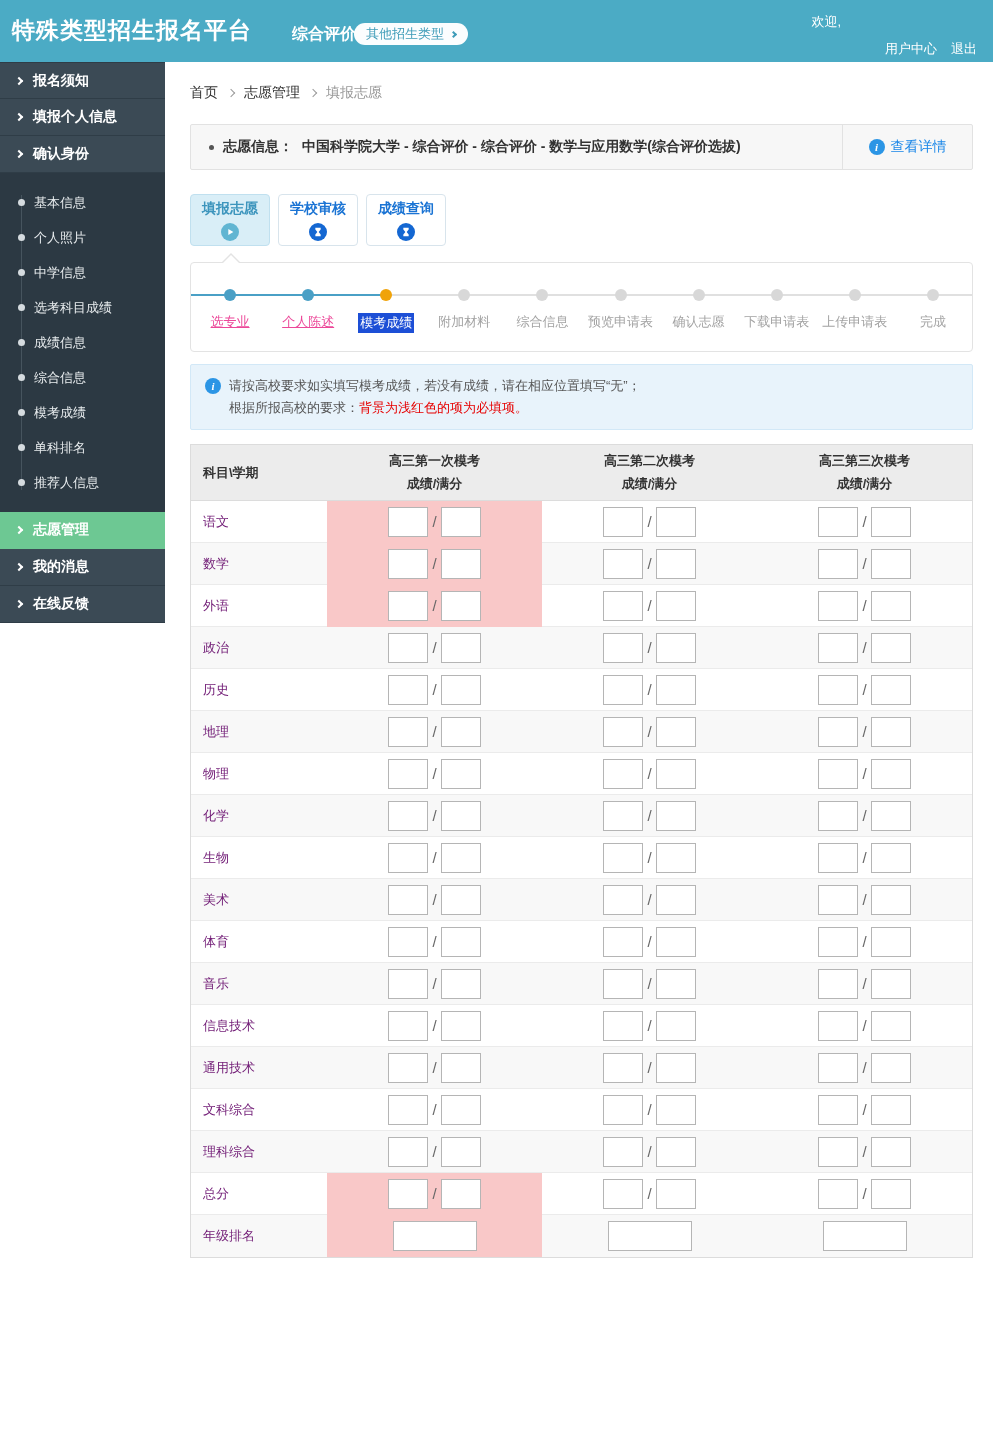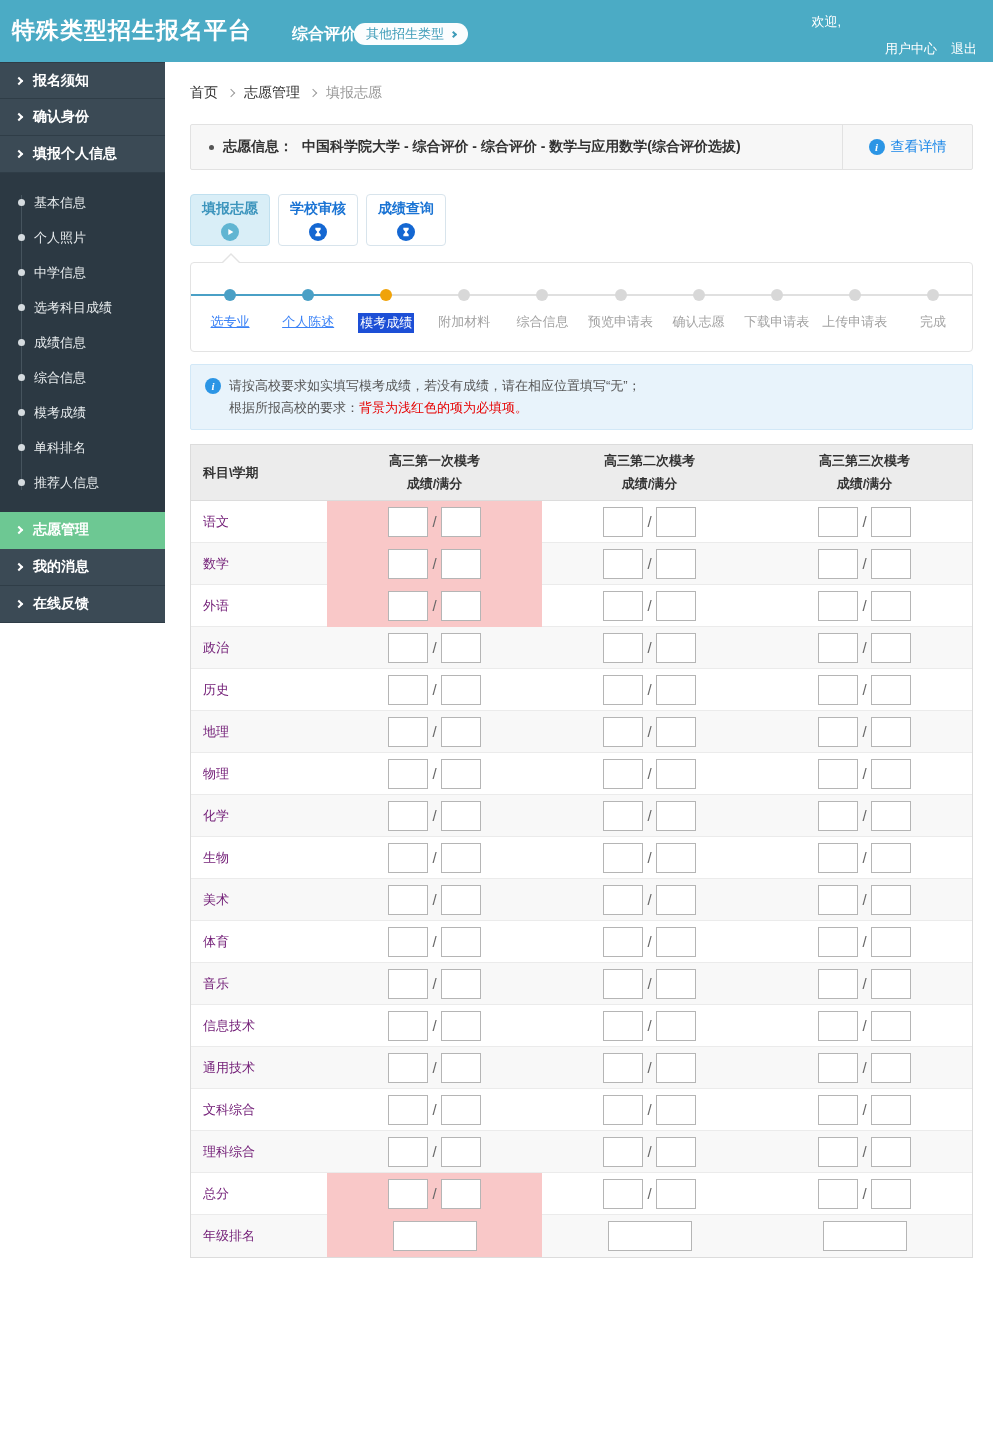--- a/index.html
+++ b/index.html
@@ -71,21 +71,21 @@
   .dotrow { height:12px; width:100%; position:relative; display:flex; justify-content:center; }
   .sline { position:absolute; top:5px; height:2px; }
   .sline.left { left:0; right:50%; }
   .sline.right { left:50%; right:0; }
   .lB { background:#4aa0c6; } .lG { background:#e0e0e0; }
   .sdot { width:12px; height:12px; border-radius:50%; position:relative; z-index:1; }
   .step.done .sdot { background:#4aa0c6; }
   .step.current .sdot { background:#f0a30a; }
   .step.todo .sdot { background:#d8d8d8; }
   .step .slbl { margin-top:12px; font-size:13px; white-space:nowrap; }
-  .step.done .slbl { color:#3b82f6; text-decoration:underline; cursor:pointer; }
+  .step.done .slbl { color:#ec4899; text-decoration:underline; cursor:pointer; }
   .step.current .slbl { background:#1d4fd6; color:#fff; padding:1px 2px; }
   .step.todo .slbl { color:#a3a3a3; }
 
   
   .notice { margin-top:12px; background:#e8f3fb; border:1px solid #d2e8f7; padding:10px 14px; font-size:13px; color:#555; line-height:22px; border-radius:2px; }
   .notice .row1 { display:flex; align-items:center; gap:8px; }
   .notice .row2 { padding-left:24px; }
   .red { color:#e60000; }
 
   
@@ -133,25 +133,25 @@
 <div class="layout">
 
   <div class="sidebar">
     <nav id="side-top">
         <div class="side-item">
           <span class="wchev"></span>
           <span>报名须知</span>
         </div>
         <div class="side-item">
           <span class="wchev"></span>
-          <span>确认身份</span>
+          <span>填报个人信息</span>
         </div>
         <div class="side-item">
           <span class="wchev"></span>
-          <span>填报个人信息</span>
+          <span>确认身份</span>
         </div>
       </nav>
     <nav id="side-sub" class="submenu">
         <div class="sub-item">基本信息</div>
         <div class="sub-item">个人照片</div>
         <div class="sub-item">中学信息</div>
         <div class="sub-item">选考科目成绩</div>
         <div class="sub-item">成绩信息</div>
         <div class="sub-item">综合信息</div>
         <div class="sub-item">模考成绩</div>

